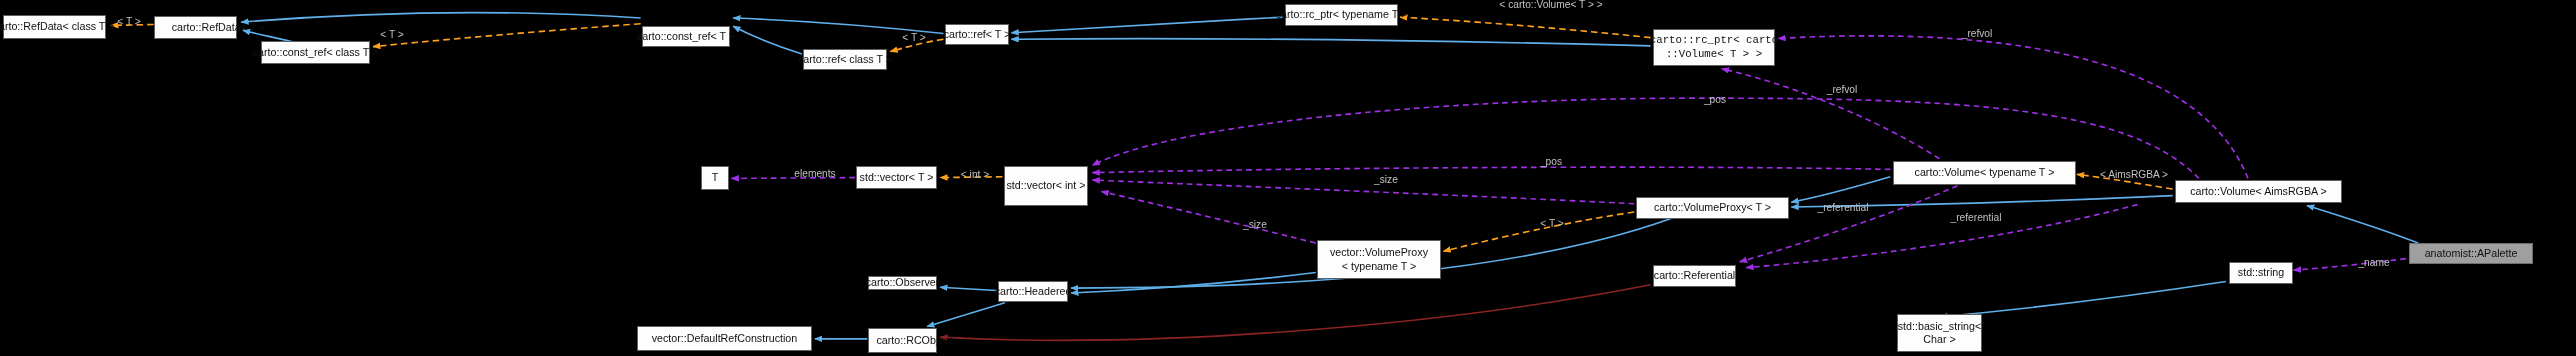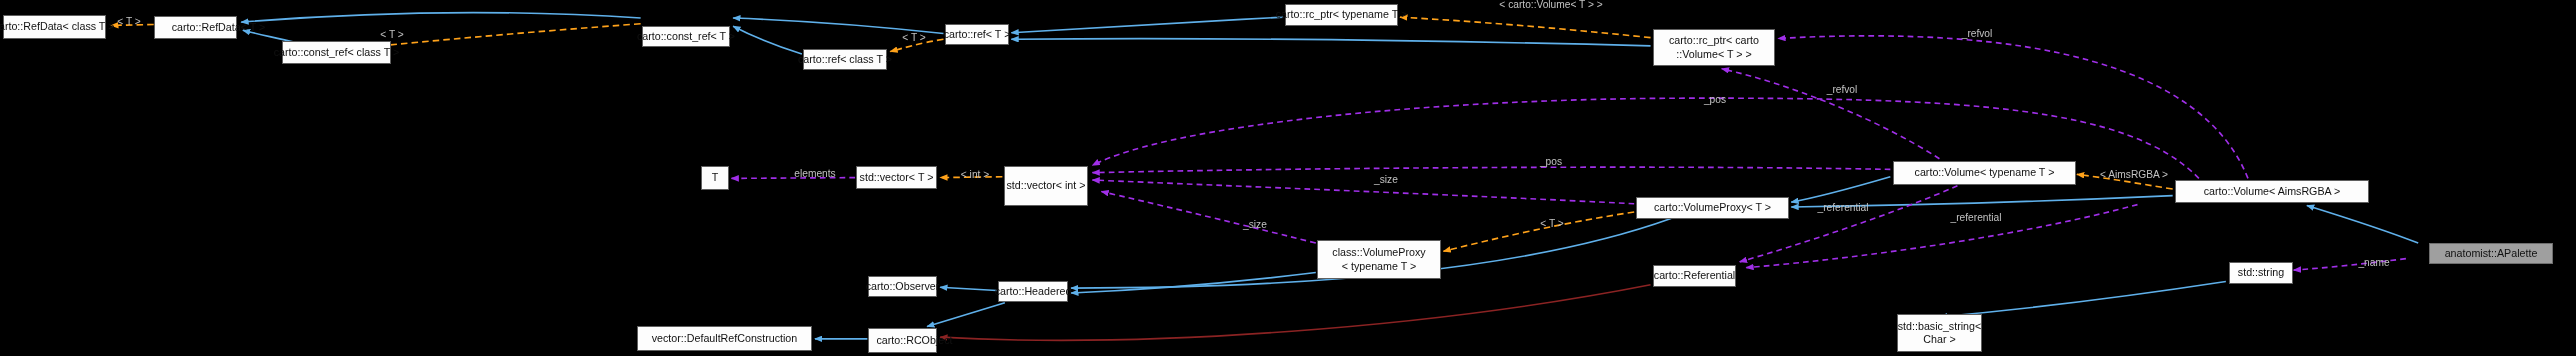--- a/index.html
+++ b/index.html
@@ -3,21 +3,21 @@
 <meta charset="utf-8">
 <style>
   html,body{margin:0;padding:0;background:#000;}
   #stage{position:relative;width:2576px;height:356px;overflow:hidden;
          font-family:"Liberation Sans","DejaVu Sans",sans-serif;}
   #edge-svg{position:absolute;left:0;top:0;width:2576px;height:356px;}
   .node{position:absolute;display:flex;flex-direction:column;justify-content:center;
         align-items:center;background:#fdfdfd;border:1.6px solid #5f5f5f;
         box-sizing:border-box;color:#111;font-size:10.7px;line-height:1.25;
         text-align:center;white-space:nowrap;cursor:pointer;}
-  .node.highlight{background:#9f9f9f;border-color:#6e6e6e;margin-left:20px;}
+  .node.highlight{background:#9f9f9f;border-color:#6e6e6e;}
   .edge-label{position:absolute;transform:translate(-50%,-50%);color:#c2c2c2;
         font-size:10.2px;white-space:nowrap;pointer-events:none;}
   path.edge{fill:none;stroke-width:2;}
   path.kind-template{stroke-dasharray:8 5;}
   path.kind-usage{stroke-dasharray:7 5;}
 </style>
 </head>
 <body>
 
 <div id="stage">
@@ -70,65 +70,65 @@
       <path d="M2610,250 C2480,285 2290,314 2132,327" class="edge kind-usage" stroke="#a02fe8" marker-end="url(#arrow-usage)"></path>
       <path d="M2938,316 C2890,322 2845,327 2801,330" class="edge kind-usage" stroke="#a02fe8" marker-end="url(#arrow-usage)"></path>
     </svg>
   <div id="node-layer">
       <div class="node" style="left: 2.5px; top: 14.7px; width: 103px; height: 24.6px;">
         <span>carto::RefData&lt; class T &gt;</span>
       </div>
       <div class="node" style="left: 154px; top: 16.4px; width: 83px; height: 23px; padding-left: 46px;">
         <span>carto::RefData&lt; T &gt;</span>
       </div>
-      <div class="node" style="left: 261px; top: 41px; width: 109px; height: 23px; margin-left: 21px;">
+      <div class="node" style="left: 261px; top: 41px; width: 109px; height: 23px;">
         <span>carto::const_ref&lt; class T &gt;</span>
       </div>
       <div class="node" style="left: 642px; top: 26px; width: 88px; height: 21px;">
         <span>carto::const_ref&lt; T &gt;</span>
       </div>
       <div class="node" style="left: 803px; top: 49px; width: 84px; height: 21px;">
         <span>carto::ref&lt; class T &gt;</span>
       </div>
       <div class="node" style="left: 945px; top: 24px; width: 64px; height: 21px;">
         <span>carto::ref&lt; T &gt;</span>
       </div>
       <div class="node" style="left: 1285px; top: 4.1px; width: 113px; height: 22px;">
         <span>carto::rc_ptr&lt; typename T &gt;</span>
       </div>
-      <div class="node" style="left: 1653px; top: 29px; width: 122px; height: 37px;">
+      <div class="node" style="left: 1653px; top: 29px; width: 122px; height: 37px; font-family: Liberation Mono, monospace;">
         <span>carto::rc_ptr&lt; carto</span>
         <span>::Volume&lt; T &gt; &gt;</span>
       </div>
       <div class="node" style="left: 701px; top: 166px; width: 28px; height: 24px;">
         <span>T</span>
       </div>
       <div class="node" style="left: 856px; top: 166px; width: 81px; height: 23px;">
         <span>std::vector&lt; T &gt;</span>
       </div>
       <div class="node" style="left: 1004px; top: 166px; width: 84px; height: 40px;">
         <span>std::vector&lt; int &gt;</span>
       </div>
       <div class="node" style="left: 1893px; top: 161px; width: 183px; height: 24px;">
         <span>carto::Volume&lt; typename T &gt;</span>
       </div>
-      <div class="node" style="left: 2175px; top: 180px; width: 194px; height: 23px; align-items: center;">
+      <div class="node" style="left: 2175px; top: 180px; width: 167px; height: 23px; align-items: center;">
         <span>carto::Volume&lt; AimsRGBA &gt;</span>
       </div>
       <div class="node" style="left: 1636px; top: 197px; width: 153px; height: 22px;">
         <span>carto::VolumeProxy&lt; T &gt;</span>
       </div>
       <div class="node" style="left: 1317px; top: 240px; width: 124px; height: 39px;">
-        <span>class::VolumeProxy</span>
+        <span>vector::VolumeProxy</span>
         <span>&lt; typename T &gt;</span>
       </div>
       <div class="node" style="left: 1653px; top: 265px; width: 83px; height: 22px;">
         <span>carto::Referential</span>
       </div>
-      <div class="node" style="left: 868px; top: 276px; width: 69px; height: 21px;">
+      <div class="node" style="left: 868px; top: 276px; width: 69px; height: 14px;">
         <span>carto::Observer</span>
       </div>
       <div class="node" style="left: 998px; top: 281px; width: 70px; height: 21px;">
         <span>carto::Headered</span>
       </div>
       <div class="node" style="left: 868px; top: 328px; width: 69px; height: 25px; padding-left: 24px;">
         <span>carto::RCObject</span>
       </div>
       <div class="node" style="left: 637px; top: 326px; width: 175px; height: 24.6px;">
         <span>vector::DefaultRefConstruction</span>

